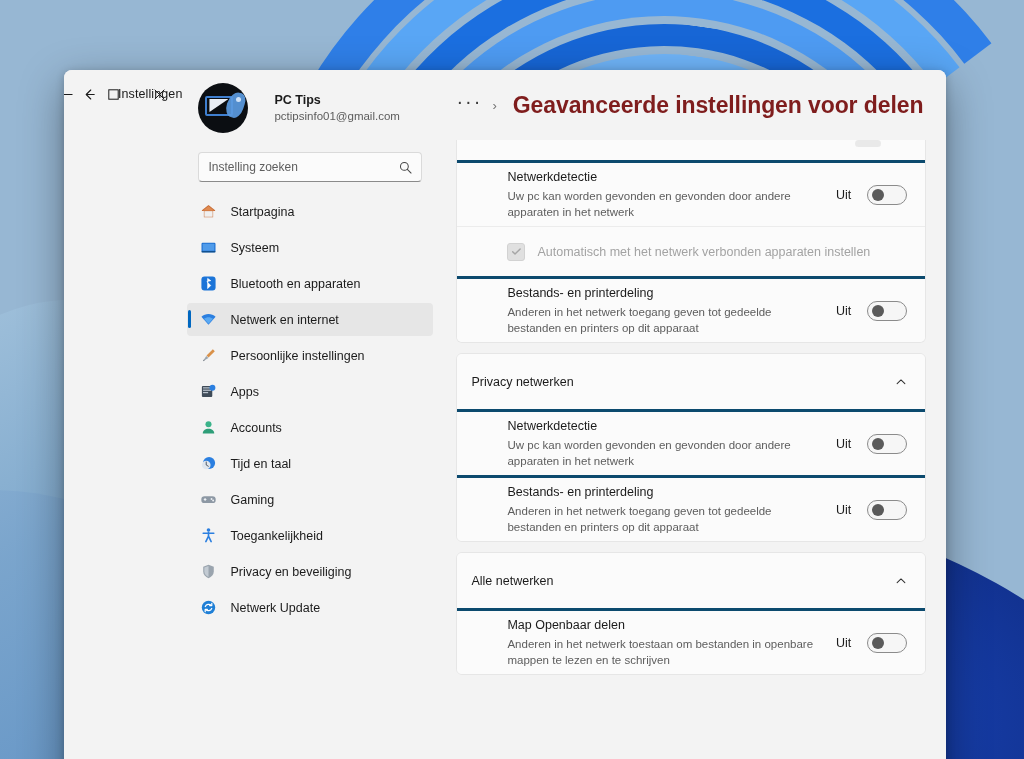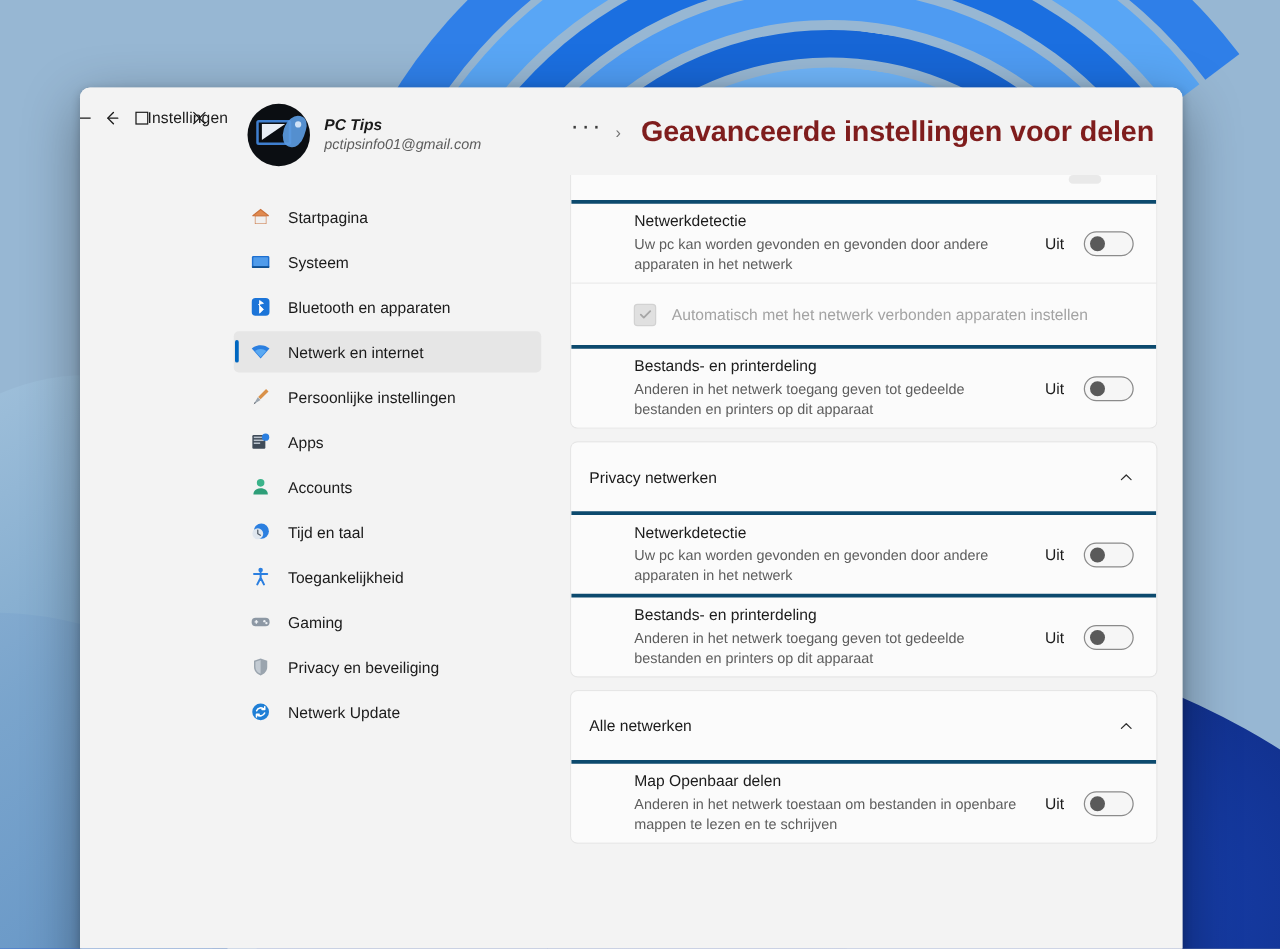--- a/index.html
+++ b/index.html
@@ -90,24 +90,23 @@
     flex: 0 0 256px;
     background: #f3f3f3;
     padding: 0 0 0 0;
     display: flex;
     flex-direction: column;
     overflow: hidden;
   }
   .account {
     display: flex;
     align-items: center;
-    gap: 11px;
+    gap: 26px;
     padding: 2px 0 0 16px;
     height: 74px;
-    font-style: italic;
   }
   .avatar {
     width: 50px; height: 50px;
     border-radius: 50%;
     background: #0b0e12;
     position: relative;
     overflow: hidden;
     flex: 0 0 50px;
   }
   .avatar .mon-outer {
@@ -401,20 +400,29 @@
             <div class="mon-fill"></div>
             <div class="blob"></div>
             <div class="dot"></div>
           </div>
           <div class="acct-text">
             <div class="acct-name">PC Tips</div>
             <div class="acct-mail">pctipsinfo01@gmail.com</div>
           </div>
         </div>
 
+        <div class="searchbox">
+          <input class="search-input" type="text" placeholder="Instelling zoeken" style="">
+          <span class="search-icon">
+            <svg width="13" height="13" viewBox="0 0 14 14" fill="none">
+              <circle cx="5.8" cy="5.8" r="4.2" stroke="currentColor" stroke-width="1.1"></circle>
+              <path d="M9 9l4 4" stroke="currentColor" stroke-width="1.1" stroke-linecap="round"></path>
+            </svg>
+          </span>
+        </div>
 
         <div class="navlist">
 
           <div class="nav-item">
             <span class="nav-ico">
               <svg width="17" height="17" viewBox="0 0 18 18">
                 <path d="M9 2.2 2 7.6v.9h2.1V15h9.8V8.5H16v-.9L9 2.2Z" fill="#c9713c"></path>
                 <path d="M9 3.4 3.2 7.9h11.6L9 3.4Z" fill="#e08a50"></path>
                 <rect x="4.6" y="8.6" width="8.8" height="6" fill="#f0f0f0"></rect>
               </svg>
@@ -494,38 +502,38 @@
                 <circle cx="6.6" cy="10.6" r="4.6" fill="#dfe6ee"></circle>
                 <path d="M6.6 7.4v3.2l2.2 1.3" stroke="#4a5560" stroke-width="1" stroke-linecap="round" fill="none"></path>
               </svg>
             </span>
             <span class="nav-label">Tijd en taal</span>
           </div>
 
           <div class="nav-item">
             <span class="nav-ico">
               <svg width="17" height="17" viewBox="0 0 18 18">
-                <circle cx="9" cy="3.1" r="1.9" fill="#2b7fe0"></circle>
-                <path d="M9 5.6v4.1M3.4 6.6h11.2M6.2 15.4 9 9.7l2.8 5.7" stroke="#2b7fe0" stroke-width="1.7" stroke-linecap="round" fill="none"></path>
-              </svg>
-            </span>
-            <span class="nav-label">Toegankelijkheid</span>
-          </div>
-
-          <div class="nav-item">
-            <span class="nav-ico">
-              <svg width="17" height="17" viewBox="0 0 18 18">
                 <rect x="1.4" y="5.6" width="15.2" height="7.2" rx="3.4" fill="#8d98a4"></rect>
                 <rect x="3.8" y="8.4" width="3.2" height="1.2" rx=".5" fill="#eef1f5"></rect>
                 <rect x="4.8" y="7.4" width="1.2" height="3.2" rx=".5" fill="#eef1f5"></rect>
                 <circle cx="12.2" cy="8.4" r="1" fill="#eef1f5"></circle>
                 <circle cx="13.9" cy="10" r="1" fill="#eef1f5"></circle>
               </svg>
             </span>
             <span class="nav-label">Gaming</span>
+          </div>
+
+          <div class="nav-item">
+            <span class="nav-ico">
+              <svg width="17" height="17" viewBox="0 0 18 18">
+                <circle cx="9" cy="3.1" r="1.9" fill="#2b7fe0"></circle>
+                <path d="M9 5.6v4.1M3.4 6.6h11.2M6.2 15.4 9 9.7l2.8 5.7" stroke="#2b7fe0" stroke-width="1.7" stroke-linecap="round" fill="none"></path>
+              </svg>
+            </span>
+            <span class="nav-label">Toegankelijkheid</span>
           </div>
 
           <div class="nav-item">
             <span class="nav-ico">
               <svg width="17" height="17" viewBox="0 0 18 18">
                 <path d="M9 1.8 3.4 3.9v5.2c0 3.3 2.3 5.9 5.6 7.1 3.3-1.2 5.6-3.8 5.6-7.1V3.9L9 1.8Z" fill="#9aa4ae"></path>
                 <path d="M9 3.1 4.6 4.7v4.4c0 2.7 1.8 4.8 4.4 5.8V3.1Z" fill="#c3cbd3"></path>
               </svg>
             </span>
             <span class="nav-label">Privacy en beveiliging</span>

